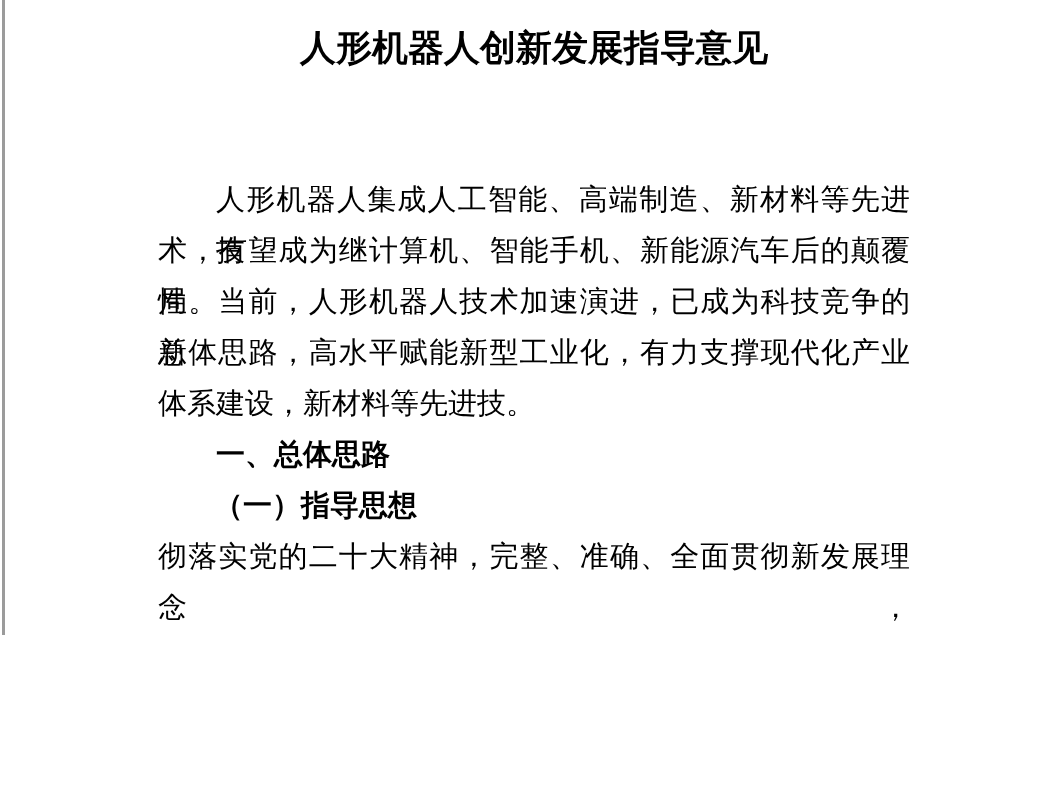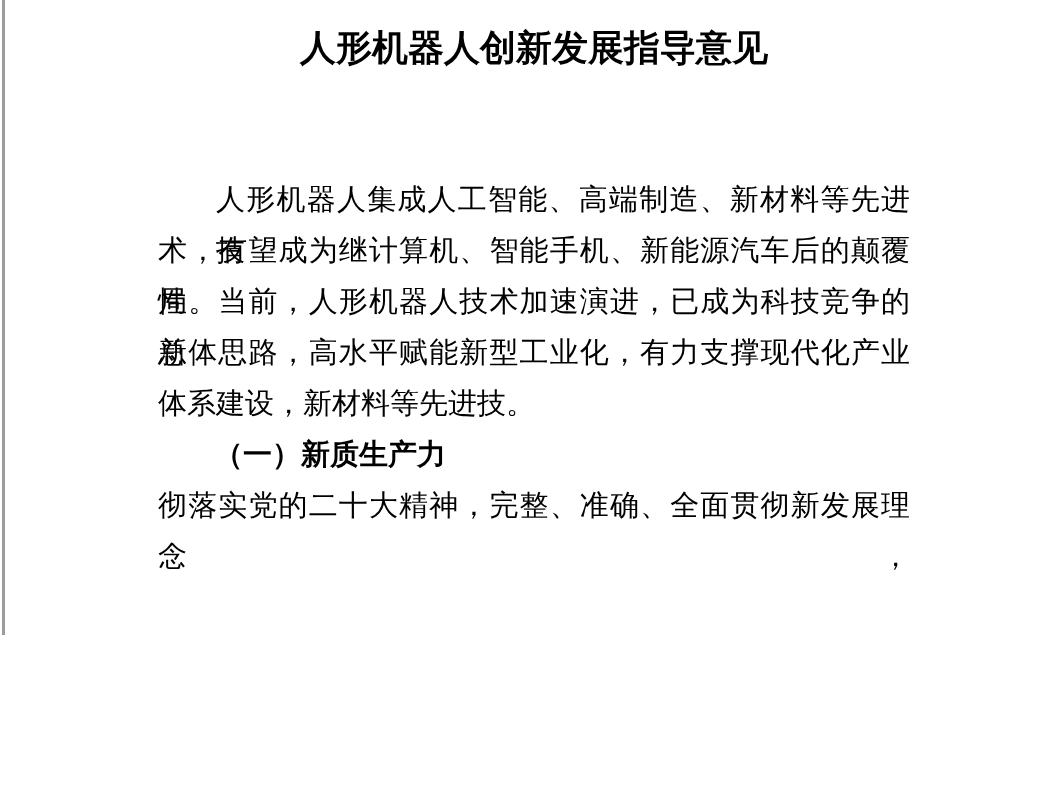--- a/index.html
+++ b/index.html
@@ -83,16 +83,17 @@
 
 <div class="page">
   <div class="page-edge"></div>
   <h1 class="doc-title">人形机器人创新发展指导意见</h1>
   <div class="doc-body">
     <div class="line line--body-first">人形机器人集成人工智能、高端制造、新材料等先进技</div>
       <div class="line line--body">术，有望成为继计算机、智能手机、新能源汽车后的颠覆性</div>
       <div class="line line--body">局。当前，人形机器人技术加速演进，已成为科技竞争的新</div>
       <div class="line line--body">总体思路，高水平赋能新型工业化，有力支撑现代化产业</div>
       <div class="line line--body-end">体系建设，新材料等先进技。</div>
-      <div class="line line--heading2">（一）新质生产力</div>
+      <div class="line line--heading1">一、总体思路</div>
+      <div class="line line--heading2">（一）指导思想</div>
       <div class="line line--body">彻落实党的二十大精神，完整、准确、全面贯彻新发展理念，</div>
   </div>
 </div>
 
 </body></html>

